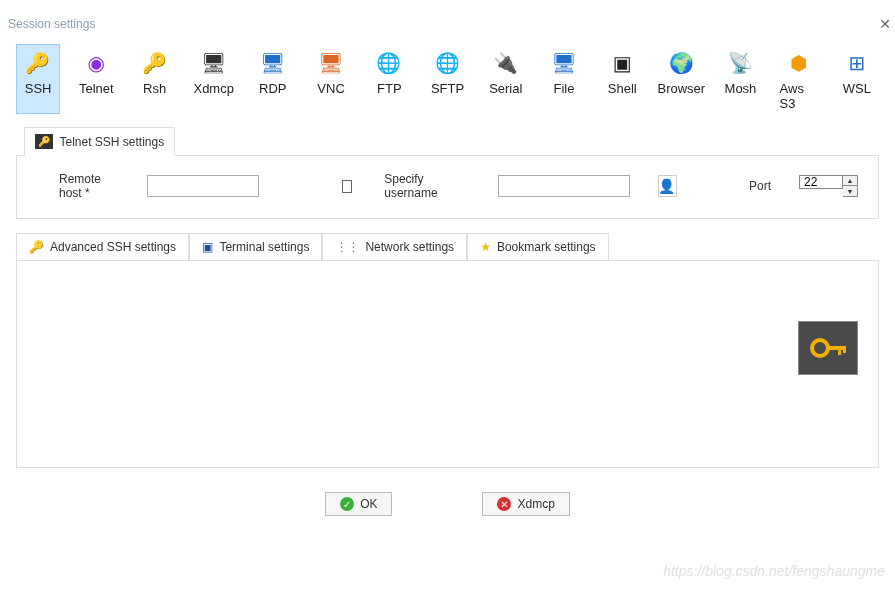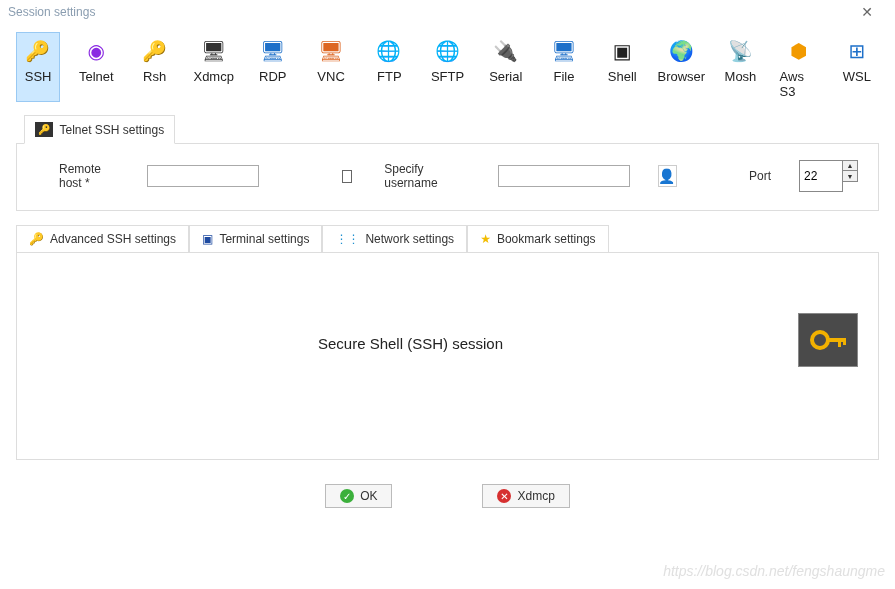--- a/index.html
+++ b/index.html
@@ -11,23 +11,24 @@
   color: #333;
   width: 895px;
   height: 589px;
   position: relative;
   overflow: hidden;
 }
 .titlebar {
   display: flex;
   justify-content: space-between;
   align-items: center;
-  padding: 4px 22px 6px 8px;
+  padding: 4px 4px 6px 8px;
   color: #8a9db0;
   font-size: 12px;
+  margin-top: 12px;
 }
 .close-x {
   color: #666;
   font-size: 14px;
   cursor: pointer;
 }
 .types-row {
   display: flex;
   gap: 14px;
   padding: 6px 16px 14px 16px;
@@ -88,21 +89,21 @@
 .text-input {
   height: 22px;
   border: 1px solid #aaa;
   padding: 0 4px;
   font-size: 12px;
 }
 .w120 { width: 112px; }
 .w130 { width: 132px; }
 .port-input {
   width: 44px;
-  height: 32px;
+  height: 14px;
   border: 1px solid #888;
   padding: 0 4px;
   font-size: 12px;
 }
 .spinner {
   display: inline-flex;
   flex-direction: column;
   border: 1px solid #888;
   border-left: none;
   height: 22px;
@@ -299,21 +300,20 @@
     <div class="tab2">
       <span style="color:#1e90d0;font-size:12px;">⋮⋮</span>
       <span>Network settings</span>
     </div>
     <div class="tab2">
       <span style="color:#f2bc00;font-size:12px;">★</span>
       <span>Bookmark settings</span>
     </div>
   </div>
 <div class="body2">
-  <div class="session-title">Secure Shell (SSH) session</div>
   <div class="big-key">
     <svg width="40" height="36" viewBox="0 0 40 36">
       <circle cx="12" cy="18" r="8" fill="none" stroke="#f2b100" stroke-width="4"></circle>
       <rect x="18" y="16" width="18" height="4" fill="#f2b100"></rect>
       <rect x="30" y="16" width="3" height="9" fill="#f2b100"></rect>
       <rect x="35" y="16" width="3" height="7" fill="#f2b100"></rect>
     </svg>
   </div>
 </div>
 

